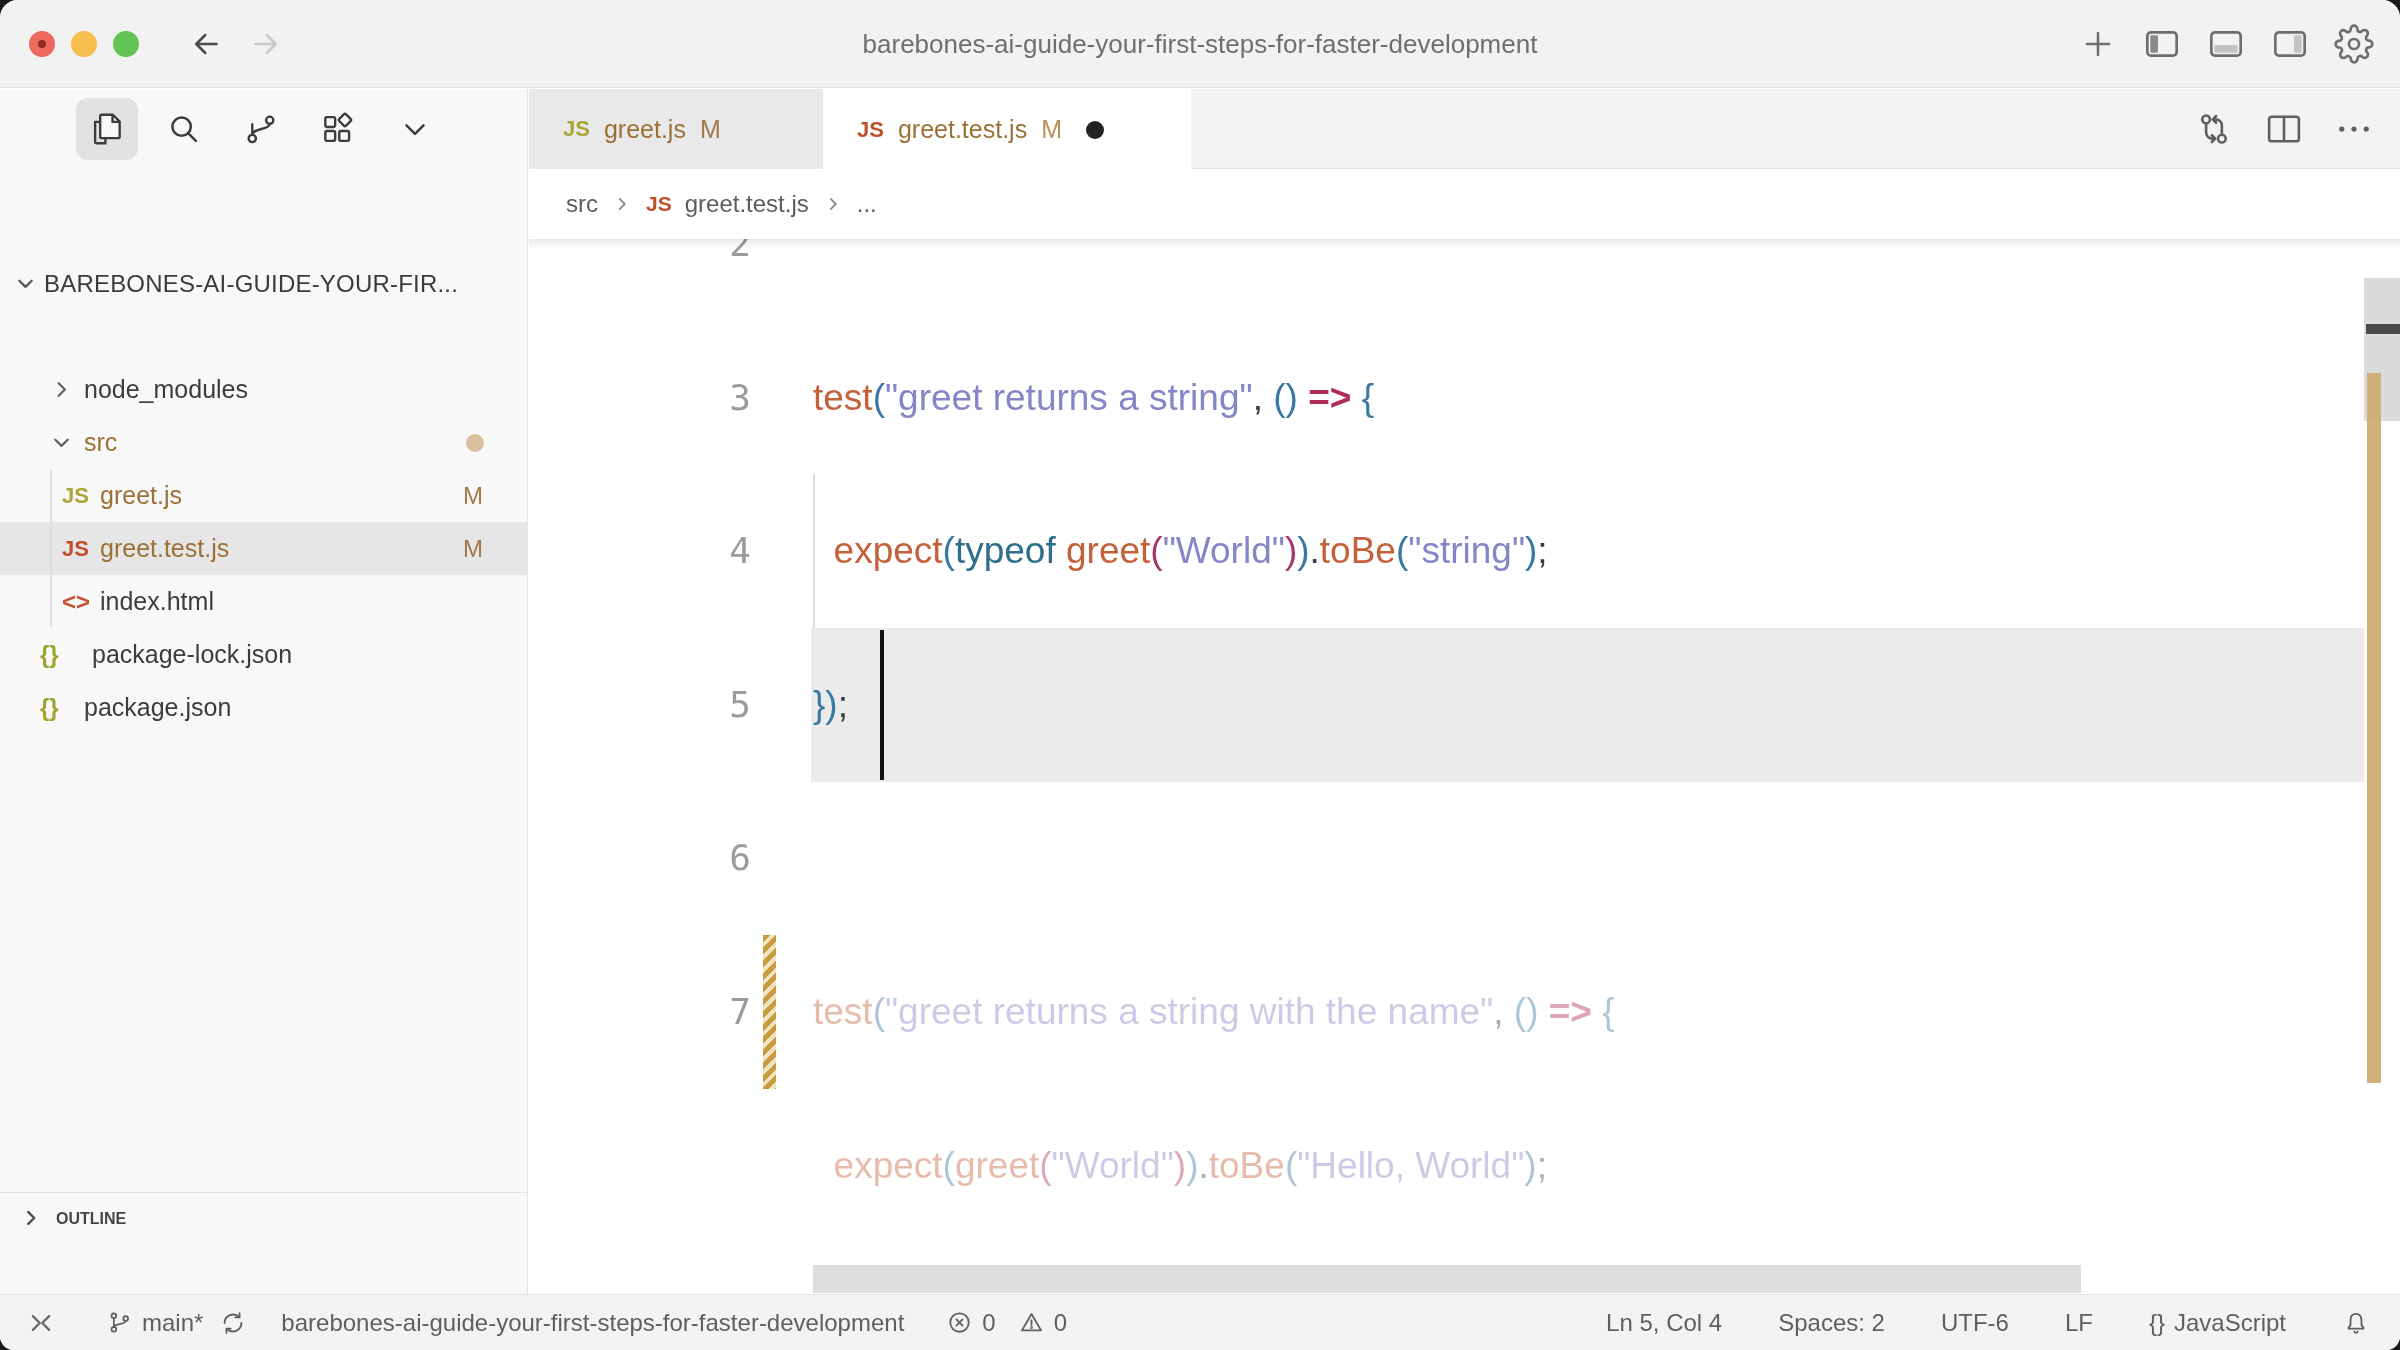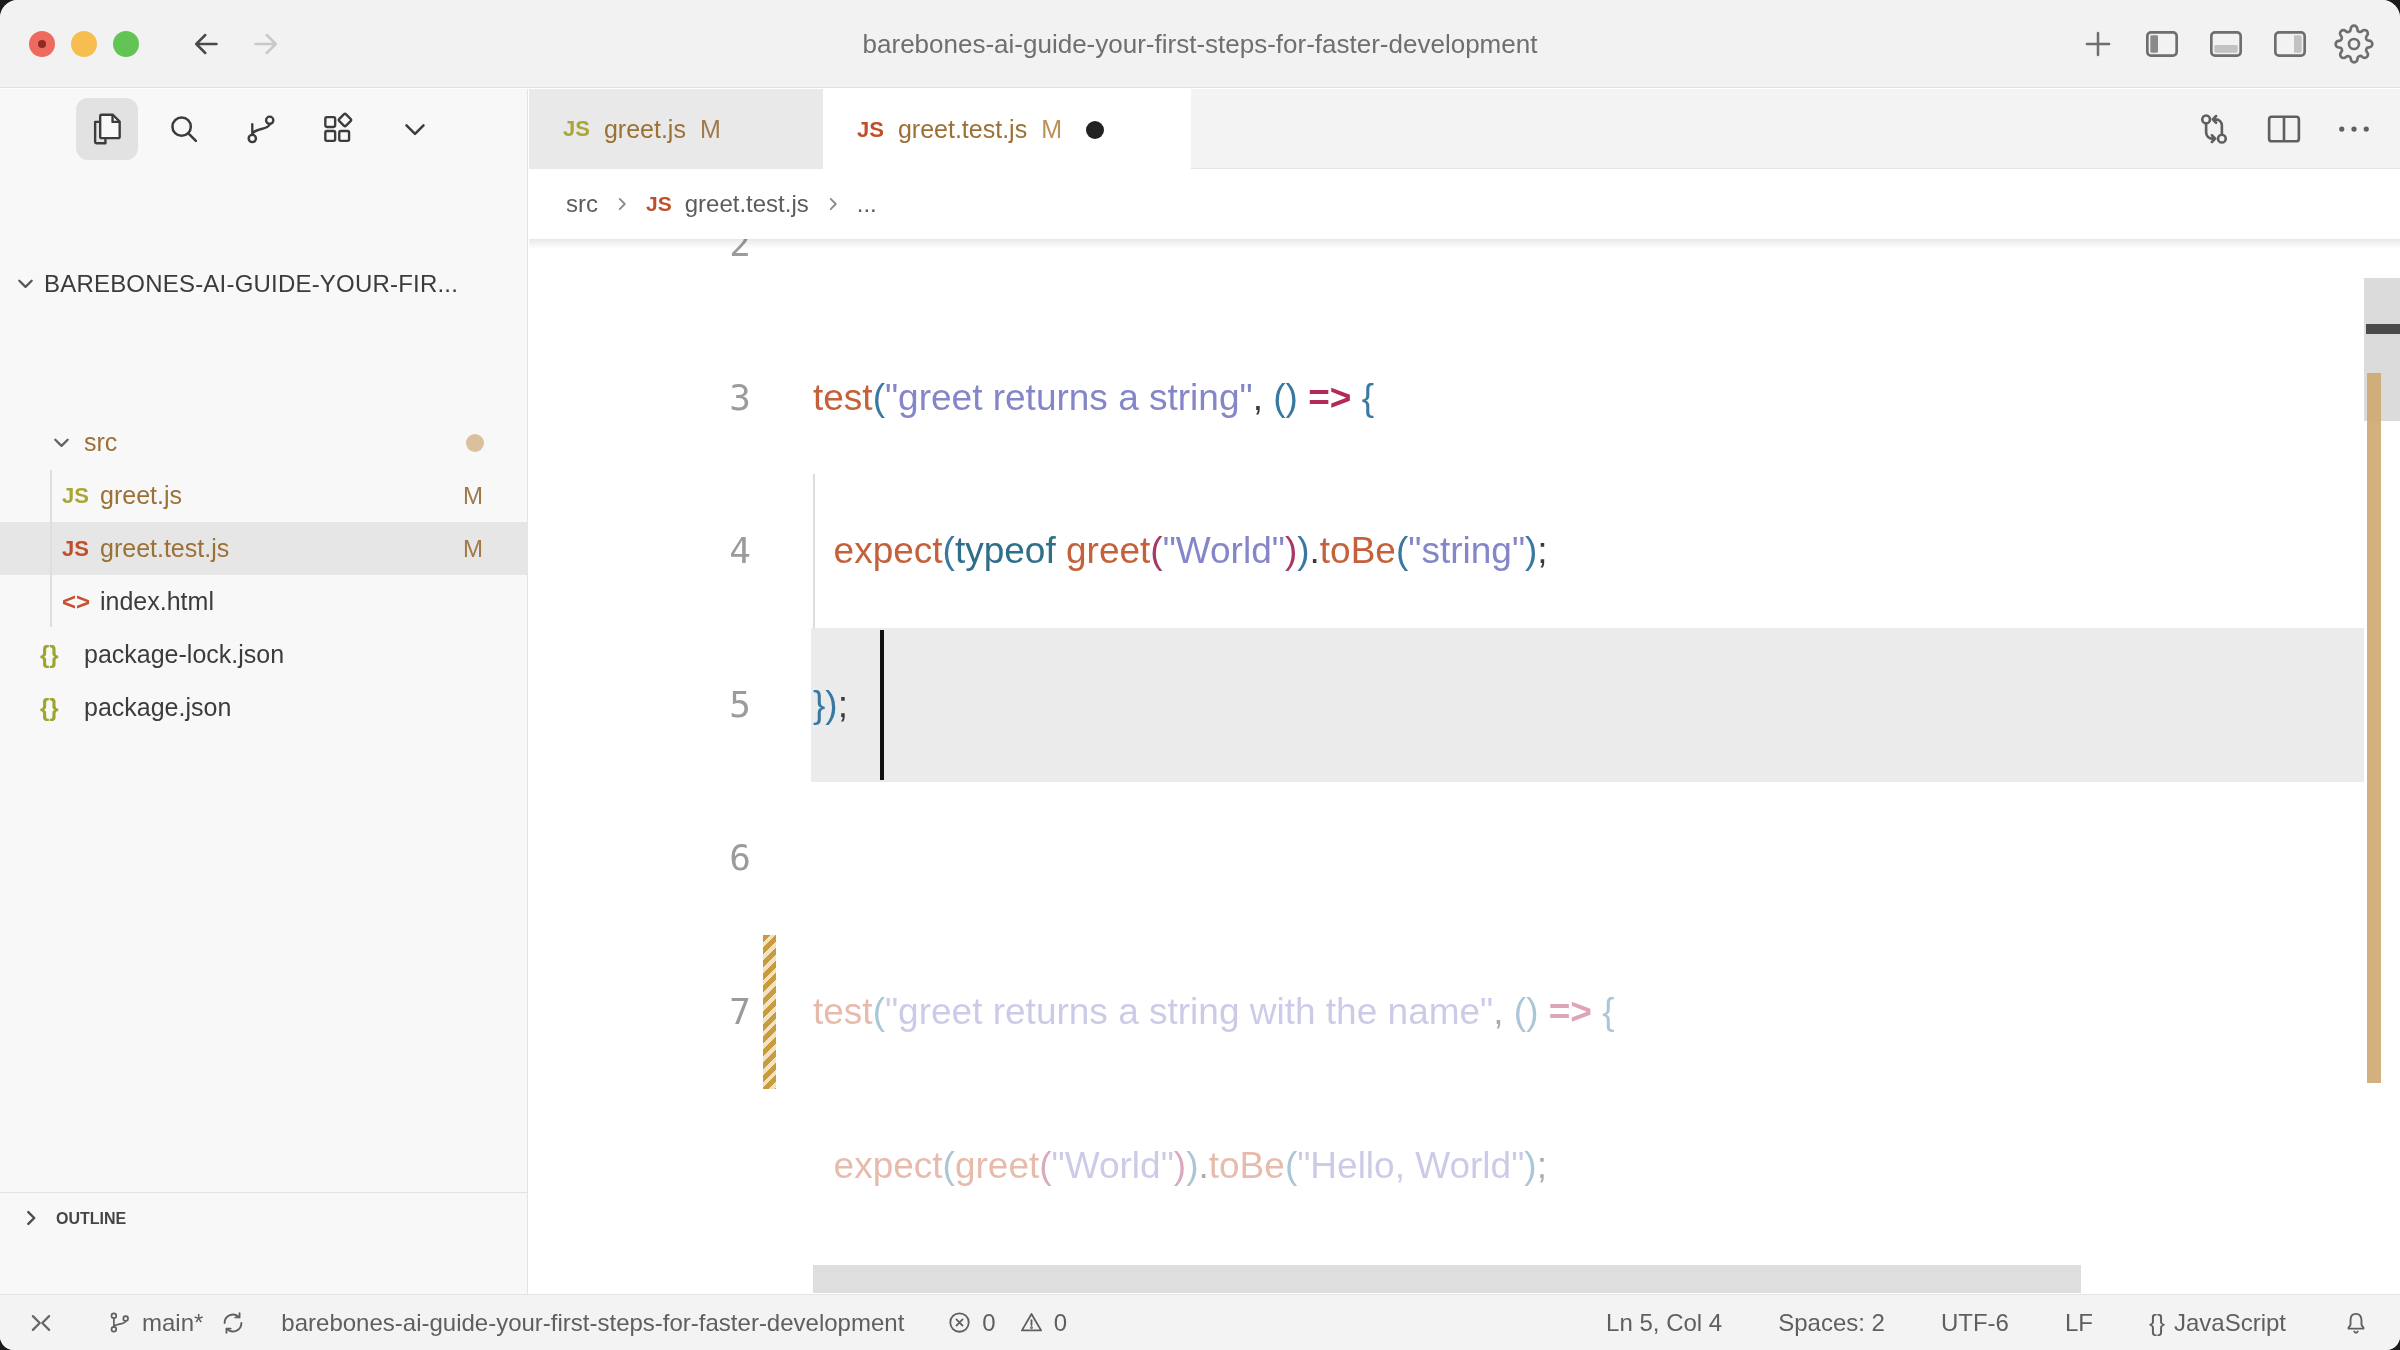--- a/index.html
+++ b/index.html
@@ -185,20 +185,28 @@
     <div class="trow" style="top:168px;">
       <span class="tchev" style="left:12px;">
           <svg viewBox="0 0 24 24" width="27" height="27" fill="none" stroke="#555" stroke-width="2" stroke-linecap="round" stroke-linejoin="round">
             <path d="M6.5 9.5l5.5 5.5 5.5-5.5"></path>
           </svg>
         </span>
       <span class="tlabel root-label" style="left:44px;">BAREBONES-AI-GUIDE-YOUR-FIR...</span>
     </div>
 
 
+    <div class="trow" style="top:274px;">
+      <span class="tchev" style="left:48px;">
+          <svg viewBox="0 0 24 24" width="27" height="27" fill="none" stroke="#616161" stroke-width="2" stroke-linecap="round" stroke-linejoin="round">
+            <path d="M9.5 6.5l5.5 5.5-5.5 5.5"></path>
+          </svg>
+        </span>
+      <span class="tlabel" style="left:84px;">node_modules</span>
+    </div>
 
     <div class="trow" style="top:327px;">
       <span class="tchev" style="left:48px;">
           <svg viewBox="0 0 24 24" width="27" height="27" fill="none" stroke="#616161" stroke-width="2" stroke-linecap="round" stroke-linejoin="round">
             <path d="M6.5 9.5l5.5 5.5 5.5-5.5"></path>
           </svg>
         </span>
       <span class="tlabel mod" style="left:84px;">src</span>
       <span class="srcdot"></span>
     </div>
@@ -215,21 +223,21 @@
       <span class="badge">M</span>
     </div>
 
     <div class="trow" style="top:486px;">
       <span class="ficon html-ic" style="left:62px;font-size:24px;">&lt;&gt;</span>
       <span class="tlabel" style="left:100px;">index.html</span>
     </div>
 
     <div class="trow" style="top:539px;">
       <span class="ficon json-ic" style="left:40px;font-size:24px;">{}</span>
-      <span class="tlabel" style="left:84px;text-align:center;">package-lock.json</span>
+      <span class="tlabel" style="left:92px;text-align:center;">package-lock.json</span>
     </div>
 
     <div class="trow" style="top:592px;">
       <span class="ficon json-ic" style="left:40px;font-size:24px;">{}</span>
       <span class="tlabel" style="left:84px;">package.json</span>
     </div>
 
     <div class="tree-guide"></div>
 
     <div class="sect-divider"></div>

